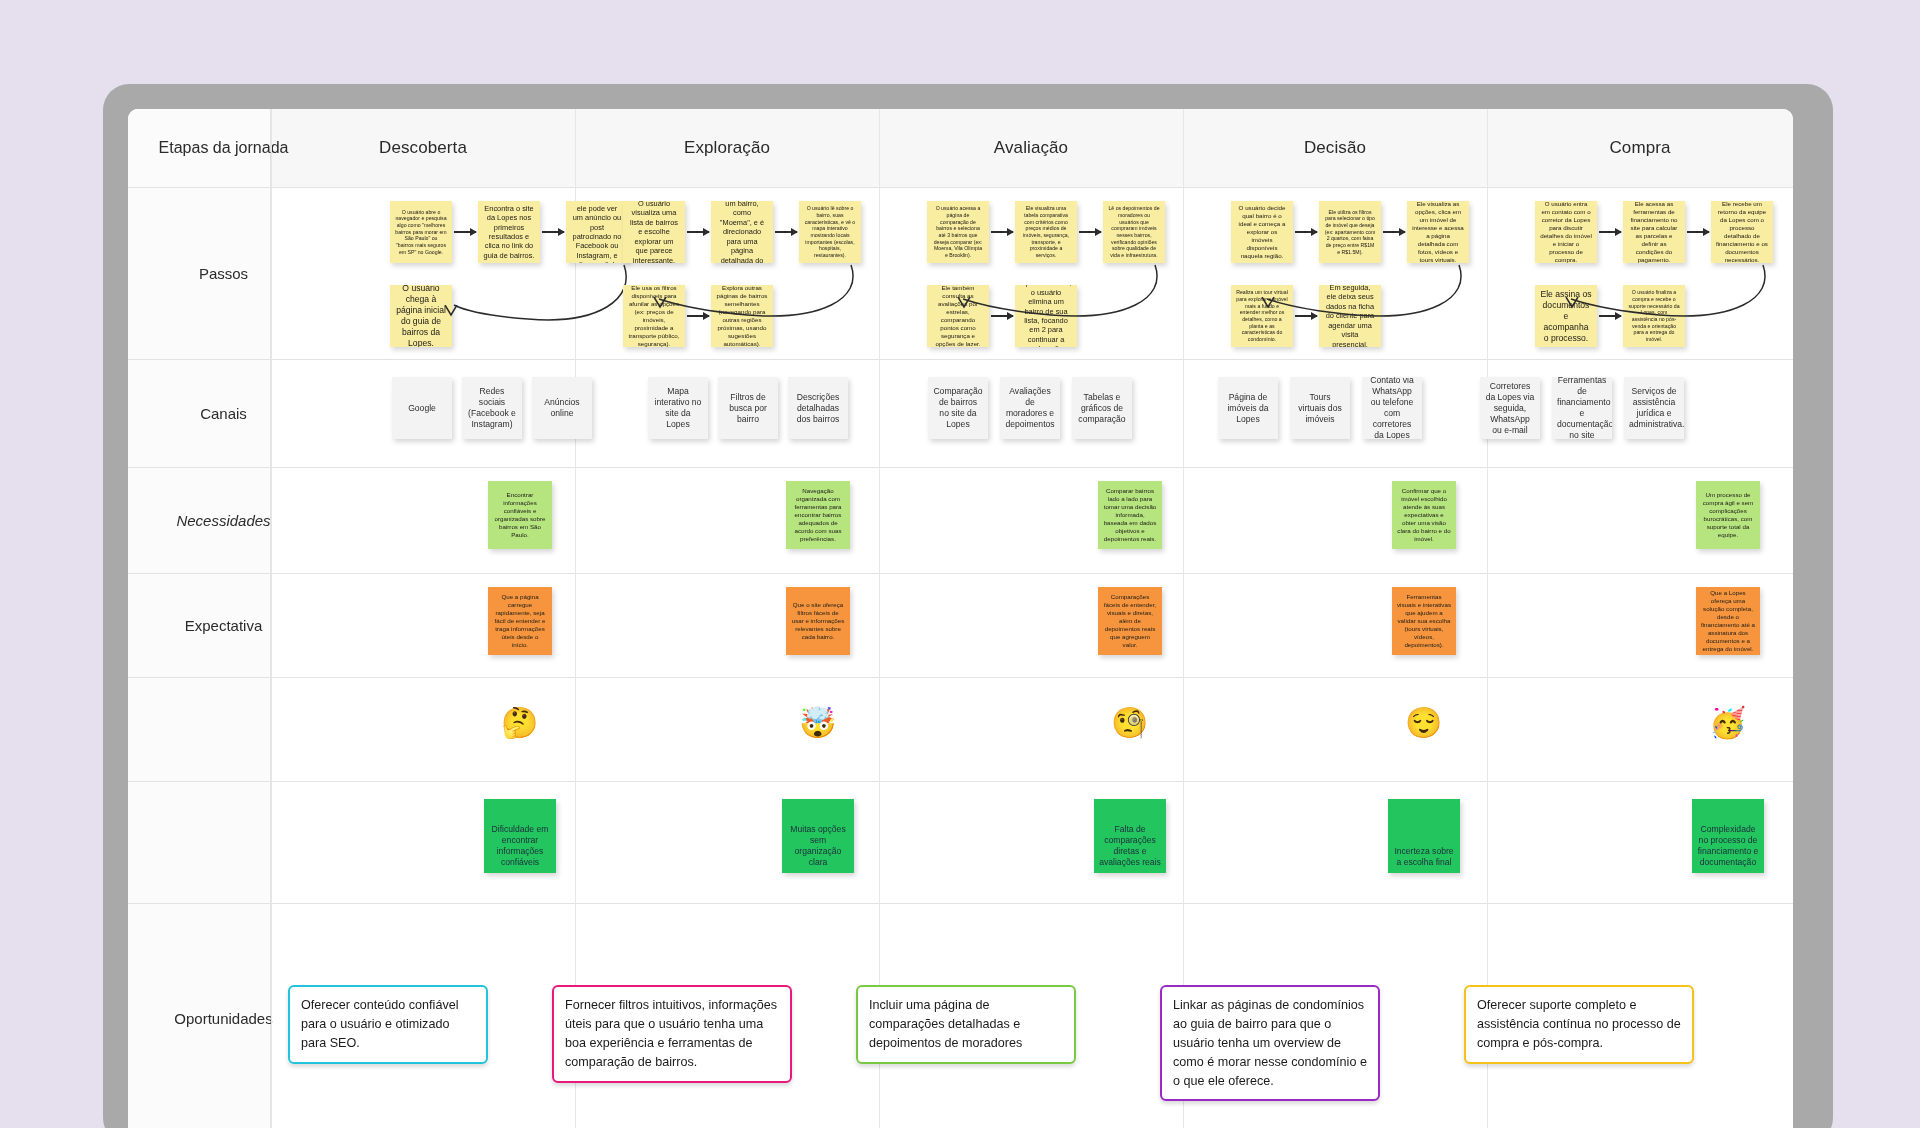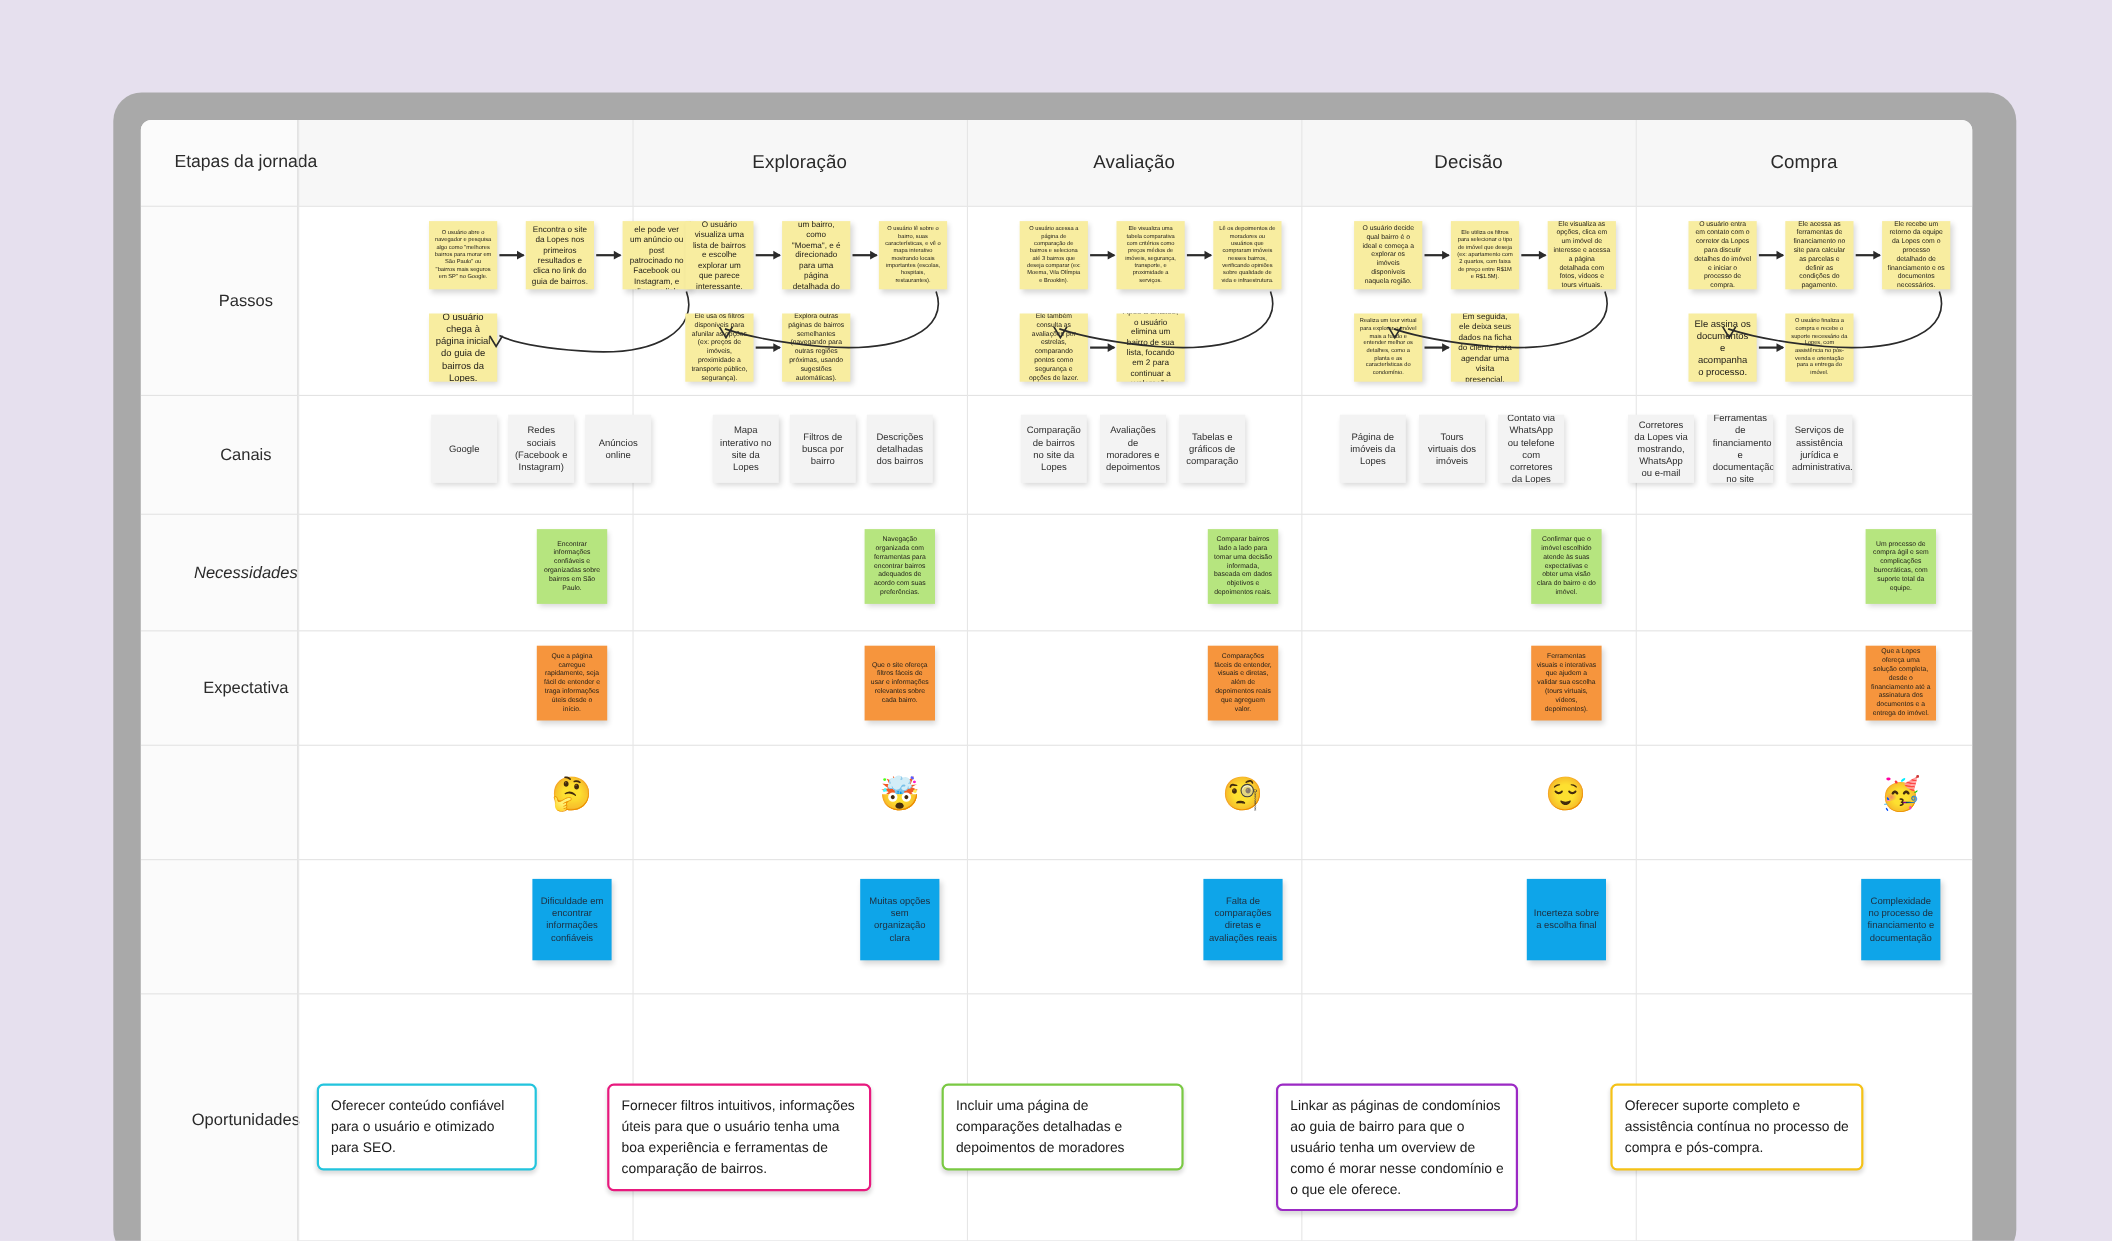--- a/index.html
+++ b/index.html
@@ -66,21 +66,21 @@
     color: #23201a;
     line-height: 1.28;
     box-shadow: 2px 3px 5px rgba(0,0,0,.16);
     overflow: hidden;
   }
   .note span { display: block; width: 100%; }
   .n-yellow { background: #f8eda0; }
   .n-grey   { background: #f3f3f3; color: #2e2e2e; }
   .n-green  { background: #b6e57f; }
   .n-orange { background: #f6953d; }
-  .n-blue   { background: #0ea5e9; color: #1f2d3d; }
+  .n-blue   { background: #22c55e; color: #1f2d3d; align-items: flex-end; }
 
   .fs5  { font-size: 5.2px; }
   .fs6  { font-size: 6.2px; }
   .fs7  { font-size: 7.4px; }
   .fs8  { font-size: 8.6px; }
 
   
   .arrow { position: absolute; height: 1.6px; background: #2b2b2b; }
   .arrow:after {
     content: ""; position: absolute; right: -1px; top: -3.2px;
@@ -118,20 +118,21 @@
 <div id="page">
   <div class="frame"></div>
   <div class="board">
     <div class="grid" id="grid">
 
       <div class="hdr-band"></div>
       <div class="labelcol"></div>
 
       <div class="row-label" style="top:0;height:78px;font-size:16px;">Etapas da jornada</div>
 
+      <div class="stage-title" style="left:143px;width:304px;">Descoberta</div>
       <div class="stage-title" style="left:447px;width:304px;">Exploração</div>
       <div class="stage-title" style="left:751px;width:304px;">Avaliação</div>
       <div class="stage-title" style="left:1055px;width:304px;">Decisão</div>
       <div class="stage-title" style="left:1359px;width:306px;">Compra</div>
 
       <div class="row-label" style="top:78px;height:172px;">Passos</div>
       <div class="row-label" style="top:250px;height:108px;">Canais</div>
       <div class="row-label" style="top:358px;height:106px;font-style:italic;">Necessidades</div>
       <div class="row-label" style="top:464px;height:104px;">Expectativa</div>
       <div class="row-label" style="top:794px;height:231px;">Oportunidades</div>
@@ -294,21 +295,21 @@
         <div class="note n-grey fs8" style="left: 1090px; top: 268px; width: 60px; height: 62px;">
           <span>Página de imóveis da Lopes</span>
         </div>
         <div class="note n-grey fs8" style="left: 1162px; top: 268px; width: 60px; height: 62px;">
           <span>Tours virtuais dos imóveis</span>
         </div>
         <div class="note n-grey fs8" style="left: 1234px; top: 268px; width: 60px; height: 62px;">
           <span>Contato via WhatsApp ou telefone com corretores da Lopes</span>
         </div>
         <div class="note n-grey fs8" style="left: 1352px; top: 268px; width: 60px; height: 62px;">
-          <span>Corretores da Lopes via mostrando, WhatsApp ou e-mail</span>
+          <span>Corretores da Lopes via seguida, WhatsApp ou e-mail</span>
         </div>
         <div class="note n-grey fs8" style="left: 1424px; top: 268px; width: 60px; height: 62px;">
           <span>Ferramentas de financiamento e documentação no site</span>
         </div>
         <div class="note n-grey fs8" style="left: 1496px; top: 268px; width: 60px; height: 62px;">
           <span>Serviços de assistência jurídica e administrativa.</span>
         </div>
         <div class="note n-green fs6" style="left: 360px; top: 372px; width: 64px; height: 68px;">
           <span>Encontrar informações confiáveis e organizadas sobre bairros em São Paulo.</span>
         </div>

